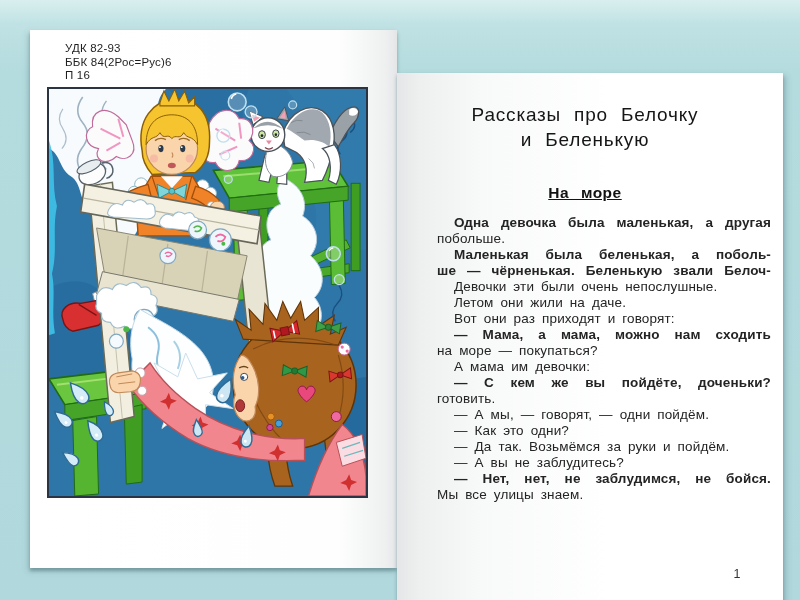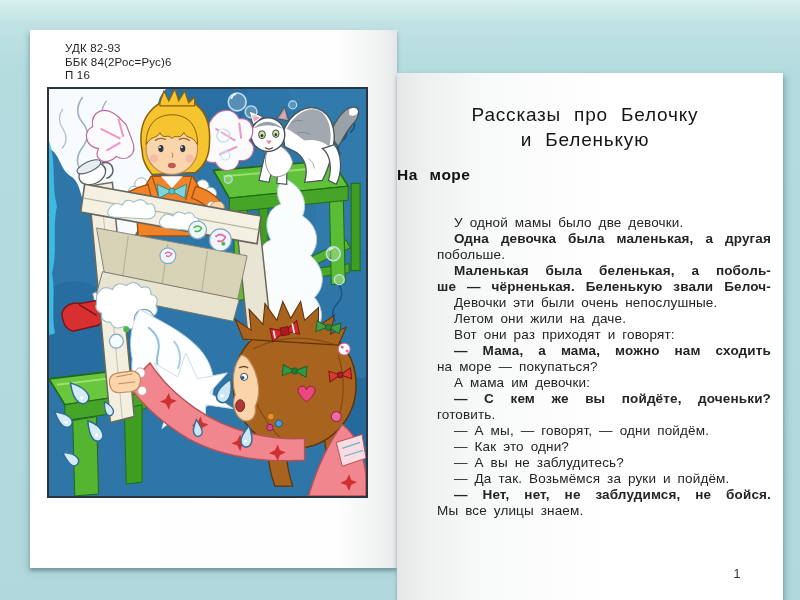--- a/index.html
+++ b/index.html
@@ -21,22 +21,22 @@
     margin-top:43px;
   }
   .codes{position:absolute;left:35px;top:12px;font-size:11.5px;line-height:13.5px;color:#1f1f1f;letter-spacing:.2px;}
   .illus-frame{
     position:absolute;left:17px;top:57px;width:321px;height:411px;
     border:2px solid #2a3442;background:#2e76a8;box-sizing:border-box;overflow:hidden;
   }
   .illus-frame svg{display:block;width:100%;height:100%;}
   .r-title{position:absolute;left:0;right:10px;top:30px;text-align:center;
     font-size:19px;line-height:24.5px;color:#161616;word-spacing:7px;letter-spacing:.8px;}
-  .r-section{position:absolute;left:0;right:10px;top:93px;
-    font-weight:bold;font-size:15.5px;color:#121212;word-spacing:7px;letter-spacing:.5px;}
+  .r-section{position:absolute;left:0;right:10px;top:111px;text-align:center;
+    font-weight:bold;font-size:15.5px;color:#121212;word-spacing:7px;letter-spacing:.5px;text-decoration:underline;}
   .r-body{position:absolute;left:40px;top:142px;width:334px;font-size:13.5px;color:#242424;
     word-spacing:3px;letter-spacing:.15px;}
   .line{height:16px;line-height:16px;white-space:normal;}
   .line.ind{text-indent:17px;}
   .line.jst{text-align:justify;text-align-last:justify;font-weight:bold;-moz-text-align-last:justify;}
   .r-pagenum{position:absolute;top:494px;left:330px;width:20px;text-align:center;
     font-size:12.5px;color:#333;}
 </style>
 </head>
 <body>
@@ -325,36 +325,35 @@
     </div>
   </div>
 
   <div class="page right">
     <div class="r-title">
       <div>Рассказы про Белочку</div>
       <div>и Беленькую</div>
     </div>
     <div class="r-section">На море</div>
     <div class="r-body">
-        <div class="line ind">У одной мамы было две девочки.</div>
         <div class="line ind jst">Одна девочка была маленькая, а другая</div>
         <div class="line">побольше.</div>
         <div class="line ind jst">Маленькая была беленькая, а поболь-</div>
         <div class="line jst">ше — чёрненькая. Беленькую звали Белоч-</div>
         <div class="line ind">Девочки эти были очень непослушные.</div>
         <div class="line ind">Летом они жили на даче.</div>
         <div class="line ind">Вот они раз приходят и говорят:</div>
         <div class="line ind jst">— Мама, а мама, можно нам сходить</div>
         <div class="line">на море — покупаться?</div>
         <div class="line ind">А мама им девочки:</div>
         <div class="line ind jst">— С кем же вы пойдёте, доченьки?</div>
         <div class="line">готовить.</div>
         <div class="line ind">— А мы, — говорят, — одни пойдём.</div>
         <div class="line ind">— Как это одни?</div>
+        <div class="line ind">— Да так. Возьмёмся за руки и пойдём.</div>
         <div class="line ind">— А вы не заблудитесь?</div>
-        <div class="line ind">— Да так. Возьмёмся за руки и пойдём.</div>
         <div class="line ind jst">— Нет, нет, не заблудимся, не бойся.</div>
         <div class="line">Мы все улицы знаем.</div>
       </div>
     <div class="r-pagenum">1</div>
   </div>
 
 </div>
 
 </body></html>

